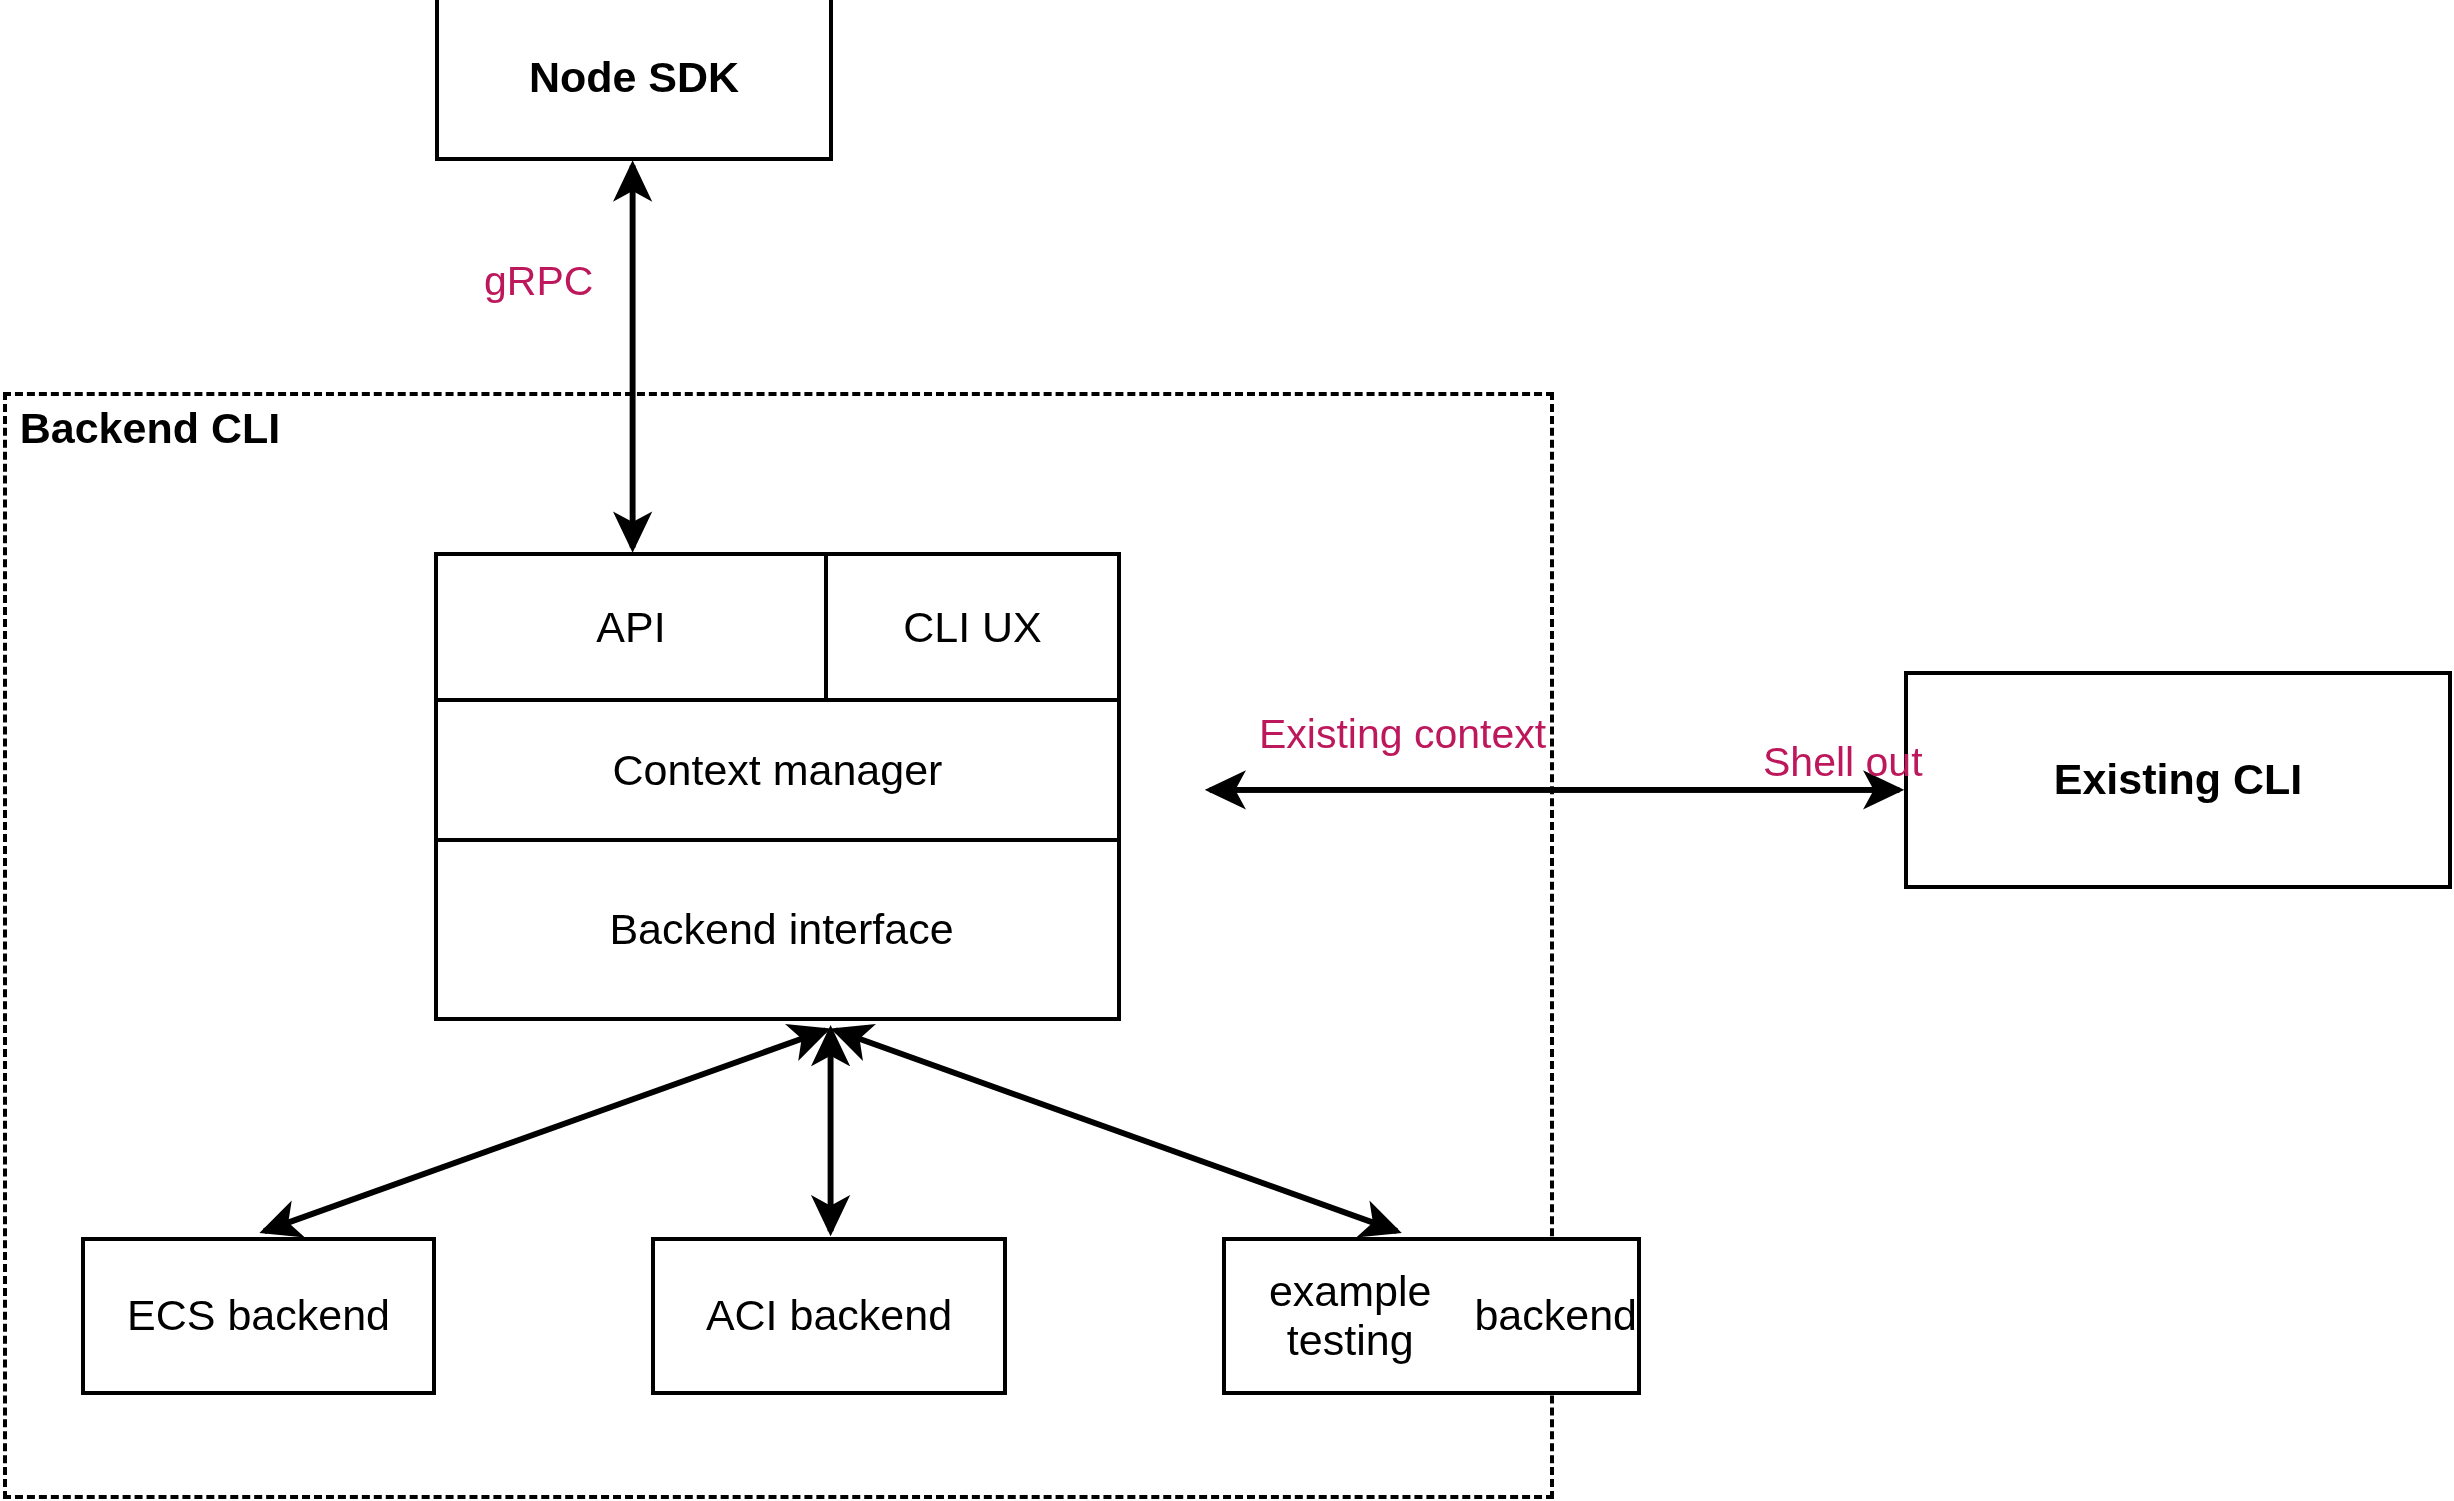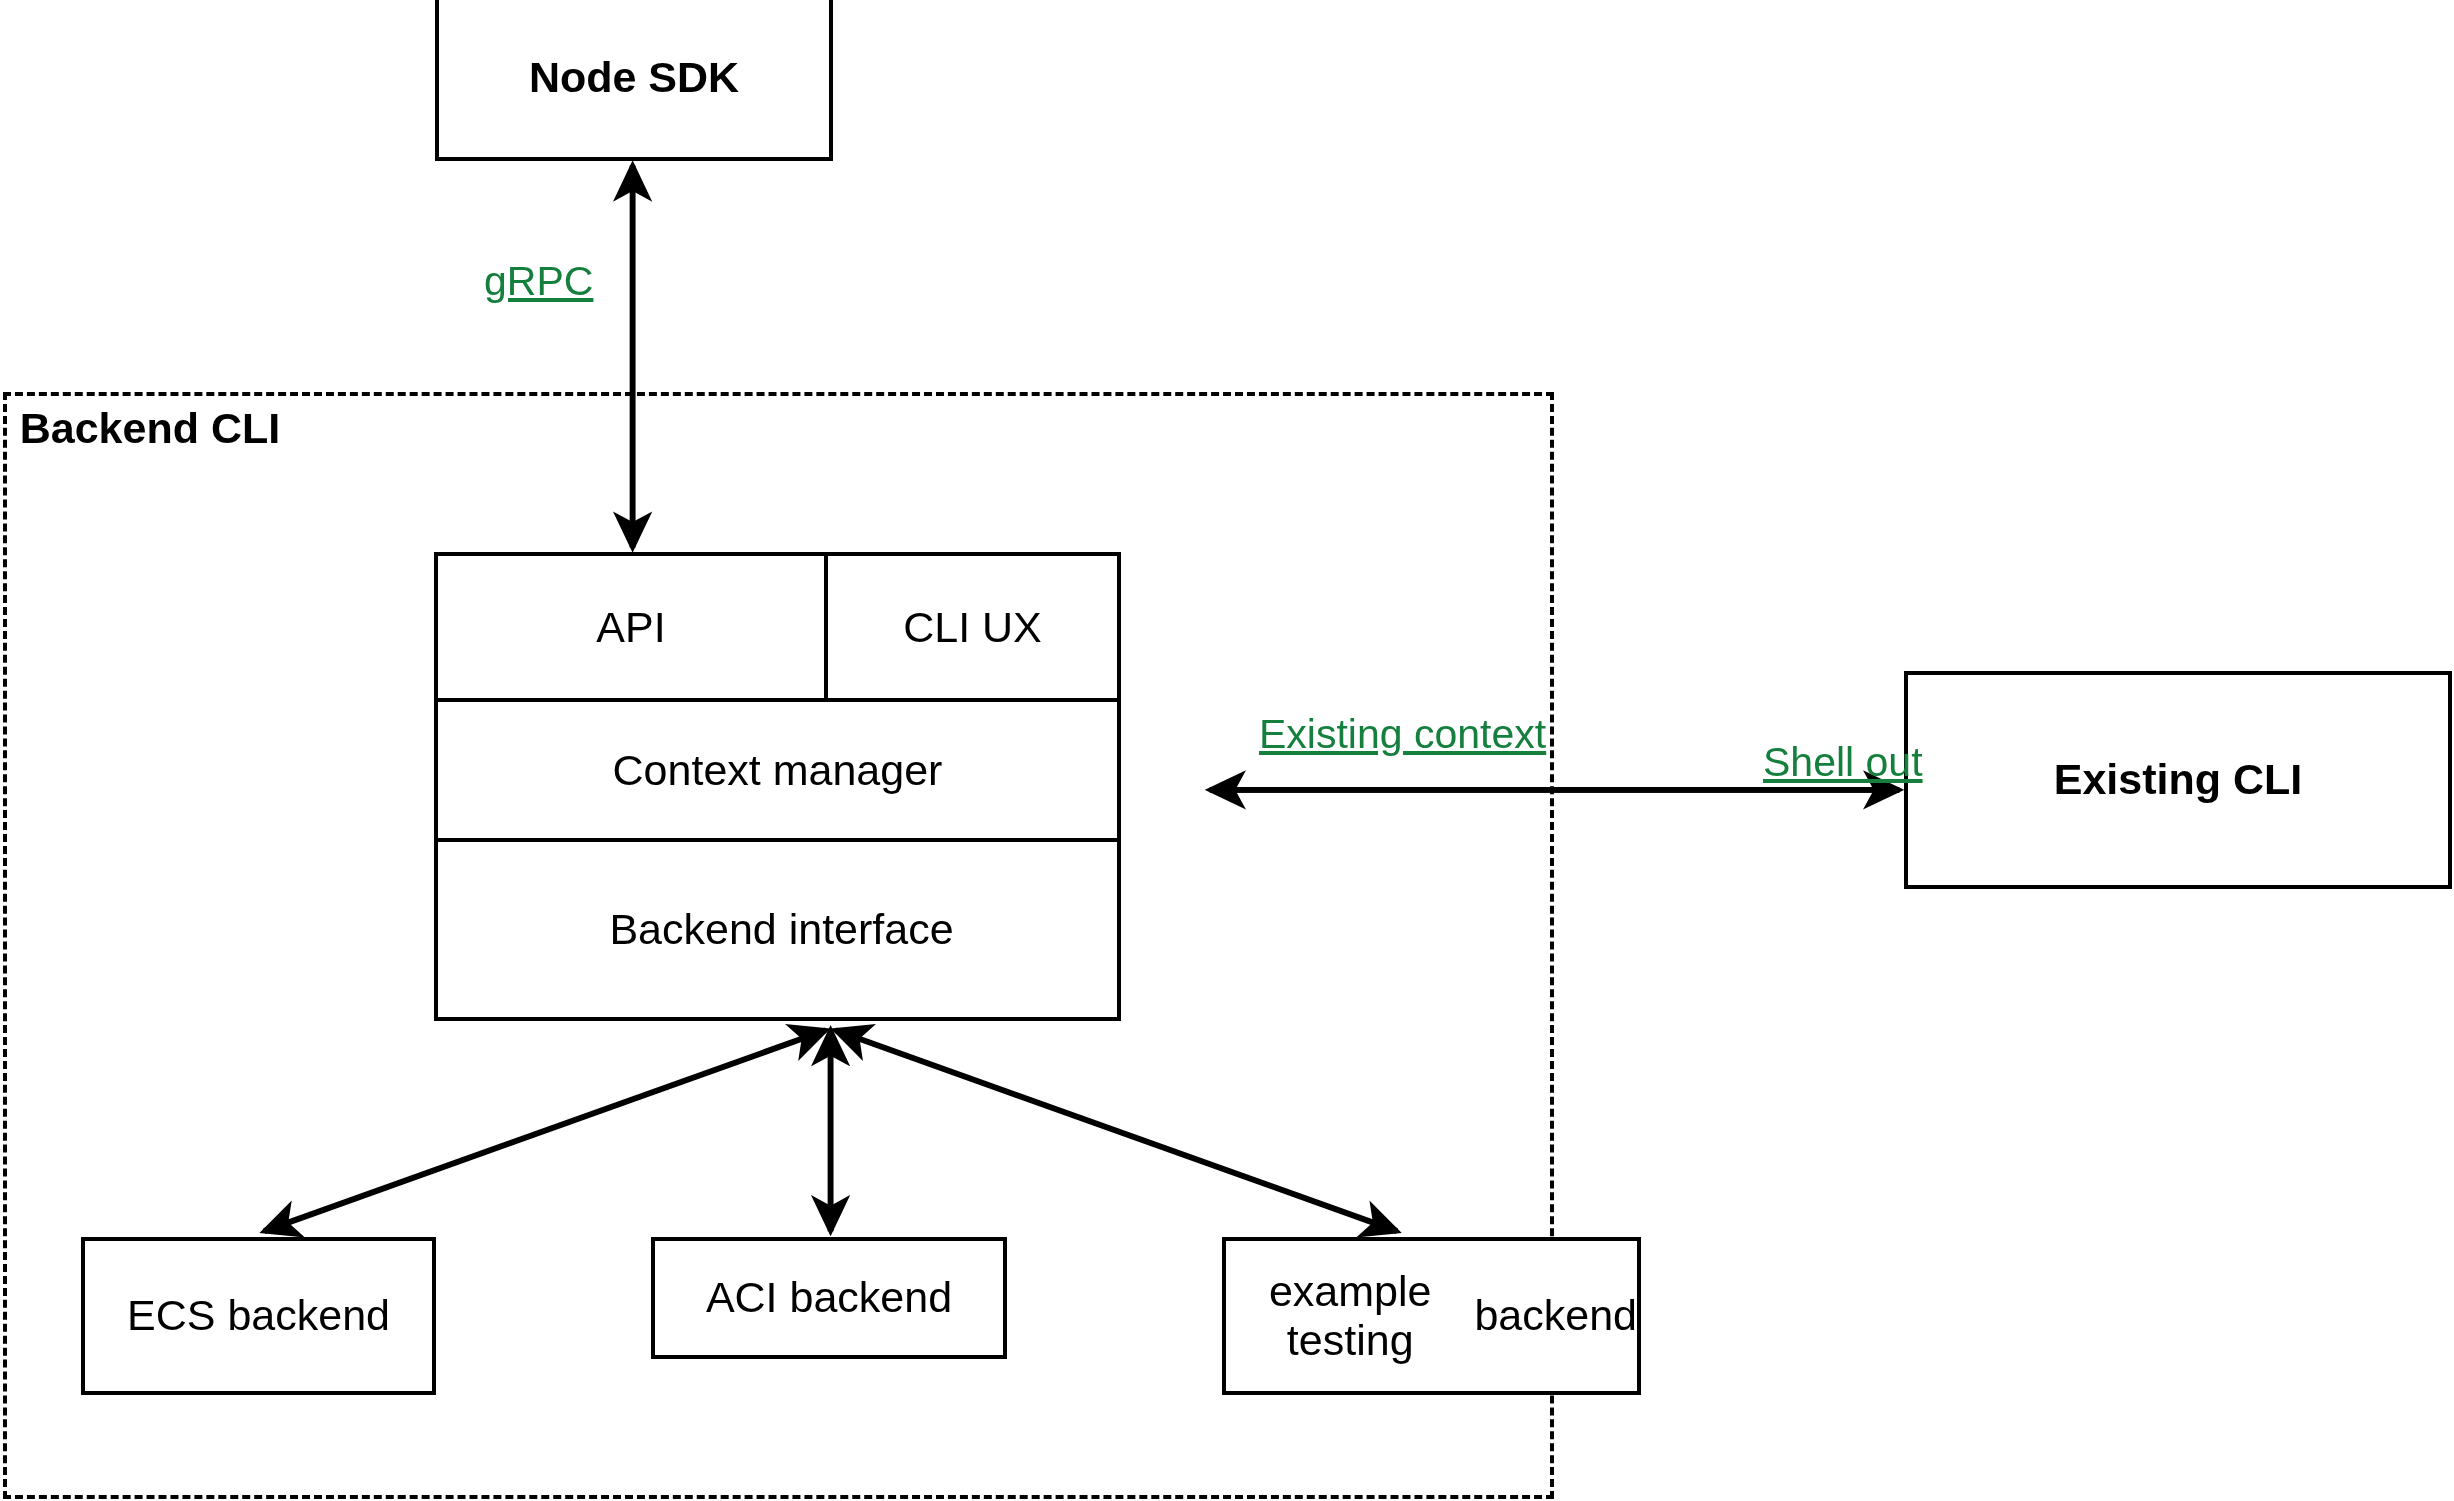--- a/index.html
+++ b/index.html
@@ -114,41 +114,40 @@
   
   #existing-cli-box {
     left: 1904px;
     top: 671px;
     width: 548px;
     height: 218px;
   }
 
   
   #ecs-backend-box   { left: 81px;   top: 1237px; width: 355px; height: 158px; }
-  #aci-backend-box   { left: 651px;  top: 1237px; width: 356px; height: 122px; }
+  #aci-backend-box   { left: 651px;  top: 1237px; width: 356px; height: 158px; }
   #example-backend-box { left: 1222px; top: 1237px; width: 419px; height: 158px; }
 
   
   #edges {
     position: absolute;
     left: 0;
     top: 0;
     width: 2455px;
     height: 1501px;
     z-index: 2;
     pointer-events: none;
   }
 
   .edge-label {
     position: absolute;
     font-size: 41px;
-    color: #15803d;
+    color: #be185d;
     white-space: nowrap;
     z-index: 4;
-    text-decoration: underline;
   }
   #label-grpc          { left: 484px;  top: 258px; }
   #label-existing-ctx  { left: 1259px; top: 711px; }
   #label-shell-out     { left: 1763px; top: 739px; }
 </style>
 </head>
 <body>
 
 <div id="canvas">
 

